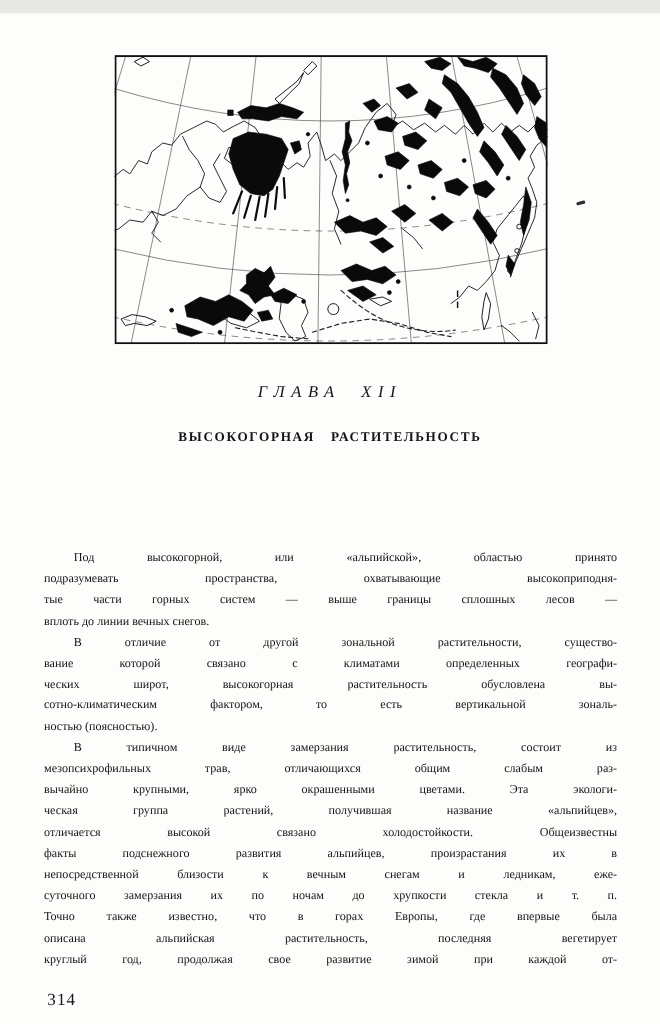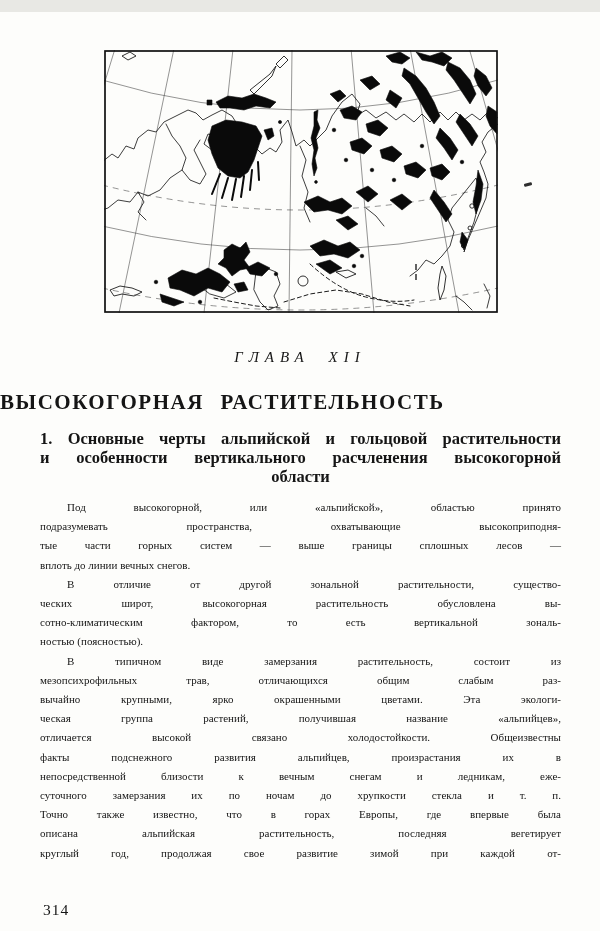--- a/index.html
+++ b/index.html
@@ -19,22 +19,22 @@
   .mt { fill:#0a0a0a; stroke:#0a0a0a; stroke-width:0.6; stroke-linejoin:round; }
   .comb { stroke:#0a0a0a; stroke-width:2; fill:none; stroke-linecap:round; }
   .isl { stroke:#1b1b1b; stroke-width:0.9; fill:none; }
   .tick { stroke:#101010; stroke-width:1.3; }
 
   .chapter {
     position:absolute; top:337px; left:0; width:100%; text-align:center;
     font-style:italic; font-size:15px; letter-spacing:6px; word-spacing:9px;
   }
   .title {
-    position:absolute; top:378px; left:0; width:100%; 
-    font-weight:bold; font-size:21px; letter-spacing:1.5px; word-spacing:10px; margin:0;
+    position:absolute; top:378px; left:0; width:100%; text-align:center;
+    font-weight:bold; font-size:12px; letter-spacing:1.5px; word-spacing:10px; margin:0;
   }
   .section { position:absolute; top:417px; left:40px; width:521px; margin:0;
     font-weight:bold; font-size:16.5px; line-height:19px; }
   .hline { text-align:justify; text-align-last:justify; }
   .hline.last { text-align:center; text-align-last:center; }
 
   .body-text { position:absolute; top:486px; left:40px; width:521px;
     font-size:11px; line-height:19.2px; }
   .bline { text-align:justify; text-align-last:justify; }
   .bline.endleft { text-align-last:left; }
@@ -151,35 +151,31 @@
       <rect class="frame" x="1" y="1" width="392" height="261"></rect>
     </svg>
   </figure>
 
   <div class="speck"></div>
 
   <div class="chapter">ГЛАВА XII</div>
 
   <h1 class="title">ВЫСОКОГОРНАЯ РАСТИТЕЛЬНОСТЬ</h1>
 
-  <h2 class="section" id="section-heading">
-      <div class="hline">1. Основные черты альпийской и гольцовой растительности</div>
-      <div class="hline">и особенности вертикального расчленения высокогорной</div>
-      <div class="hline last">области</div>
-    </h2>
 
   <div class="body-text" id="body-text">
       <div class="para">
         <div class="bline indent">Под высокогорной, или «альпийской», областью принято</div>
         <div class="bline">подразумевать пространства, охватывающие высокоприподня-</div>
         <div class="bline">тые части горных систем — выше границы сплошных лесов —</div>
         <div class="bline endleft">вплоть до линии вечных снегов.</div>
       </div>
       <div class="para">
         <div class="bline indent">В отличие от другой зональной растительности, существо-</div>
+        <div class="bline">вание которой связано с климатами определенных географи-</div>
         <div class="bline">ческих широт, высокогорная растительность обусловлена вы-</div>
         <div class="bline">сотно-климатическим фактором, то есть вертикальной зональ-</div>
         <div class="bline endleft">ностью (поясностью).</div>
       </div>
       <div class="para">
         <div class="bline indent">В типичном виде замерзания растительность, состоит из</div>
         <div class="bline">мезопсихрофильных трав, отличающихся общим слабым раз-</div>
         <div class="bline">вычайно крупными, ярко окрашенными цветами. Эта экологи-</div>
         <div class="bline">ческая группа растений, получившая название «альпийцев»,</div>
         <div class="bline">отличается высокой связано холодостойкости. Общеизвестны</div>

